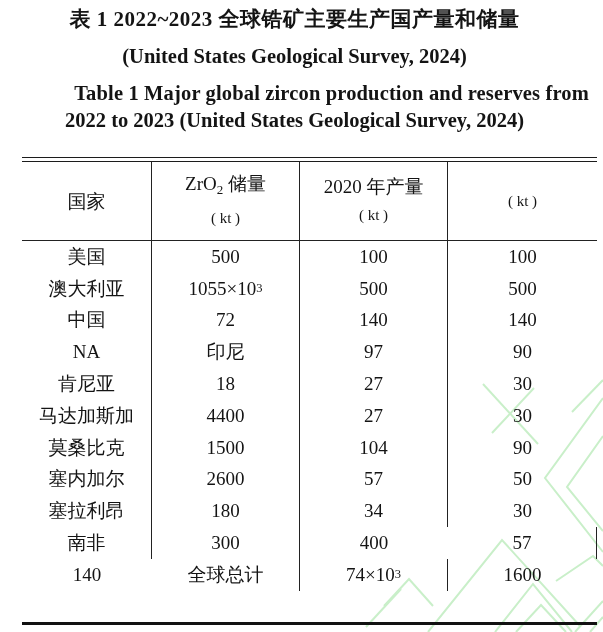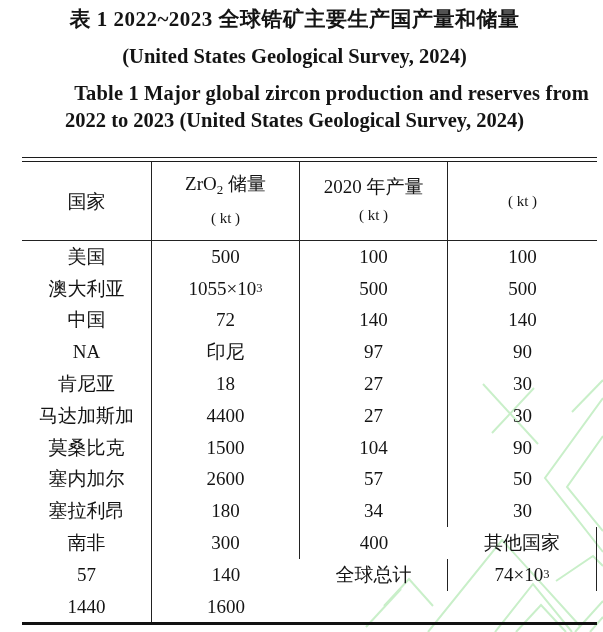--- a/index.html
+++ b/index.html
@@ -148,26 +148,24 @@
       <div class="cell bcell vline">2600</div>
       <div class="cell bcell vline">57</div>
       <div class="cell bcell">50</div>
       <div class="cell bcell vline">塞拉利昂</div>
       <div class="cell bcell vline">180</div>
       <div class="cell bcell vline">34</div>
       <div class="cell bcell">30</div>
       <div class="cell bcell vline">南非</div>
       <div class="cell bcell vline">300</div>
       <div class="cell bcell">400</div>
-      <div class="cell bcell vline">其他国家</div>
       <div class="cell bcell vline">57</div>
       <div class="cell bcell">140</div>
       <div class="cell bcell vline">全球总计</div>
       <div class="cell bcell vline">
         <span>74×10</span>
         <sup class="small">3</sup>
       </div>
-      <div class="cell bcell vline">1440</div>
       <div class="cell bcell">1600</div>
     </div>
 
   <div class="bottom-rule"></div>
 </div>
 
 </body></html>

